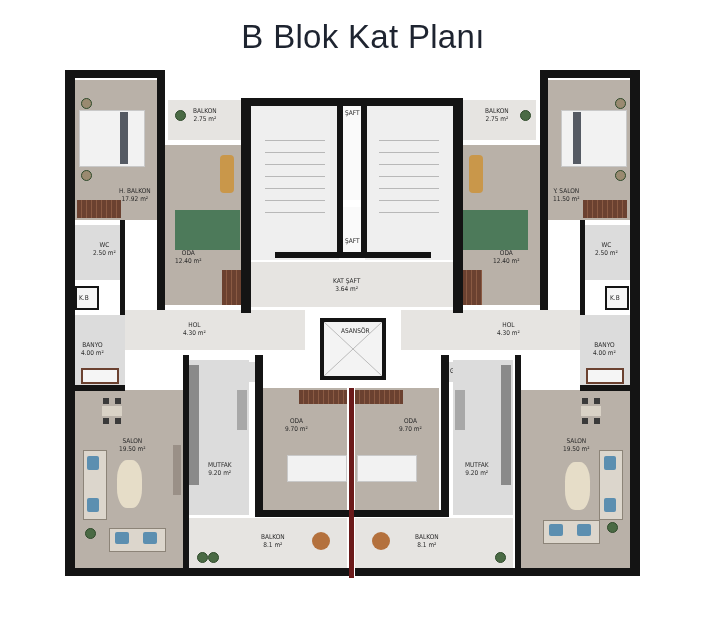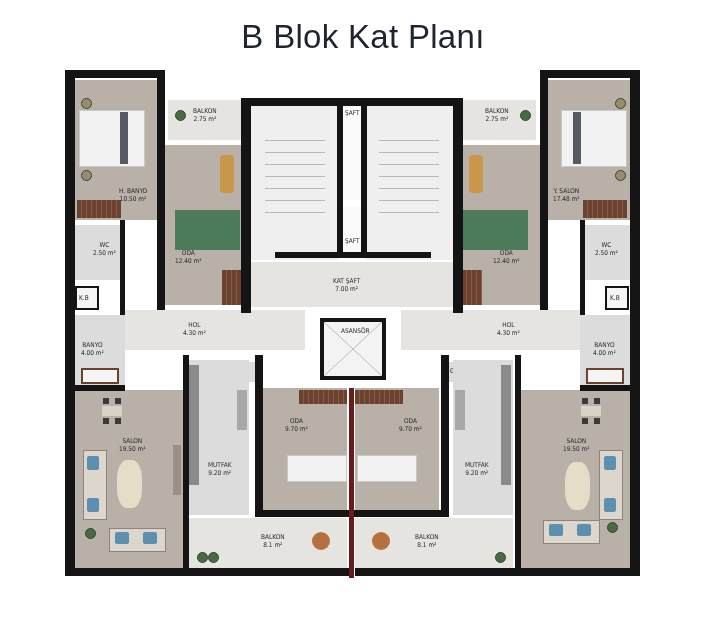--- a/index.html
+++ b/index.html
@@ -34,22 +34,22 @@
 
 <div class="plan">
 
   <div class="r floor" style="left:10px;top:10px;width:85px;height:140px;"></div>
   <div class="bed" style="left:14px;top:40px;width:64px;height:55px;"></div>
   <div class="pillow" style="left:55px;top:42px;width:8px;height:52px;"></div>
   <div class="plant" style="left:16px;top:28px;background:#9a8a70;"></div>
   <div class="plant" style="left:16px;top:100px;background:#9a8a70;"></div>
   <div class="wardrobe" style="left:12px;top:130px;width:44px;height:18px;"></div>
   <div class="lbl" style="left:54px;top:118px;">
-      <span>H. BANYO</span>
-      <span>10.50 m²</span>
+      <span>H. BALKON</span>
+      <span>17.92 m²</span>
     </div>
 
   <div class="r tile" style="left:103px;top:30px;width:75px;height:40px;"></div>
   <div class="plant" style="left:110px;top:40px;"></div>
   <div class="lbl" style="left:128px;top:38px;">
       <span>BALKON</span>
       <span>2.75 m²</span>
     </div>
 
   <div class="r floor" style="left:98px;top:75px;width:80px;height:160px;"></div>
@@ -142,41 +142,41 @@
       <span>ŞAFT</span>
     </div>
   <div class="r" style="left:277px;top:137px;width:20px;height:45px;background:#fafafa;"></div>
   <div class="lbl" style="left:280px;top:168px;">
       <span>ŞAFT</span>
     </div>
 
   <div class="r tile" style="left:186px;top:192px;width:202px;height:45px;"></div>
   <div class="lbl" style="left:268px;top:208px;">
       <span>KAT ŞAFT</span>
-      <span>7.00 m²</span>
+      <span>3.64 m²</span>
     </div>
 
   <div class="r" style="left:255px;top:248px;width:66px;height:62px;background:#f3f3f3;border:4px solid #141414;"></div>
   <svg style="position:absolute;left:259px;top:252px;" width="58" height="54">
       <line x1="0" y1="0" x2="58" y2="54" stroke="#bbb" stroke-width="1"></line>
       <line x1="58" y1="0" x2="0" y2="54" stroke="#bbb" stroke-width="1"></line>
     </svg>
   <div class="lbl" style="left:276px;top:258px;">
       <span>ASANSÖR</span>
     </div>
 
   <div class="r floor" style="left:480px;top:10px;width:85px;height:140px;"></div>
   <div class="bed" style="left:496px;top:40px;width:64px;height:55px;"></div>
   <div class="pillow" style="left:508px;top:42px;width:8px;height:52px;"></div>
   <div class="plant" style="left:550px;top:28px;background:#9a8a70;"></div>
   <div class="plant" style="left:550px;top:100px;background:#9a8a70;"></div>
   <div class="wardrobe" style="left:518px;top:130px;width:44px;height:18px;"></div>
   <div class="lbl" style="left:488px;top:118px;">
       <span>Y. SALON</span>
-      <span>17.48 m²</span>
+      <span>11.50 m²</span>
     </div>
 
   <div class="r tile" style="left:396px;top:30px;width:75px;height:40px;"></div>
   <div class="plant" style="left:455px;top:40px;"></div>
   <div class="lbl" style="left:420px;top:38px;">
       <span>BALKON</span>
       <span>2.75 m²</span>
     </div>
 
   <div class="r floor" style="left:396px;top:75px;width:80px;height:160px;"></div>

